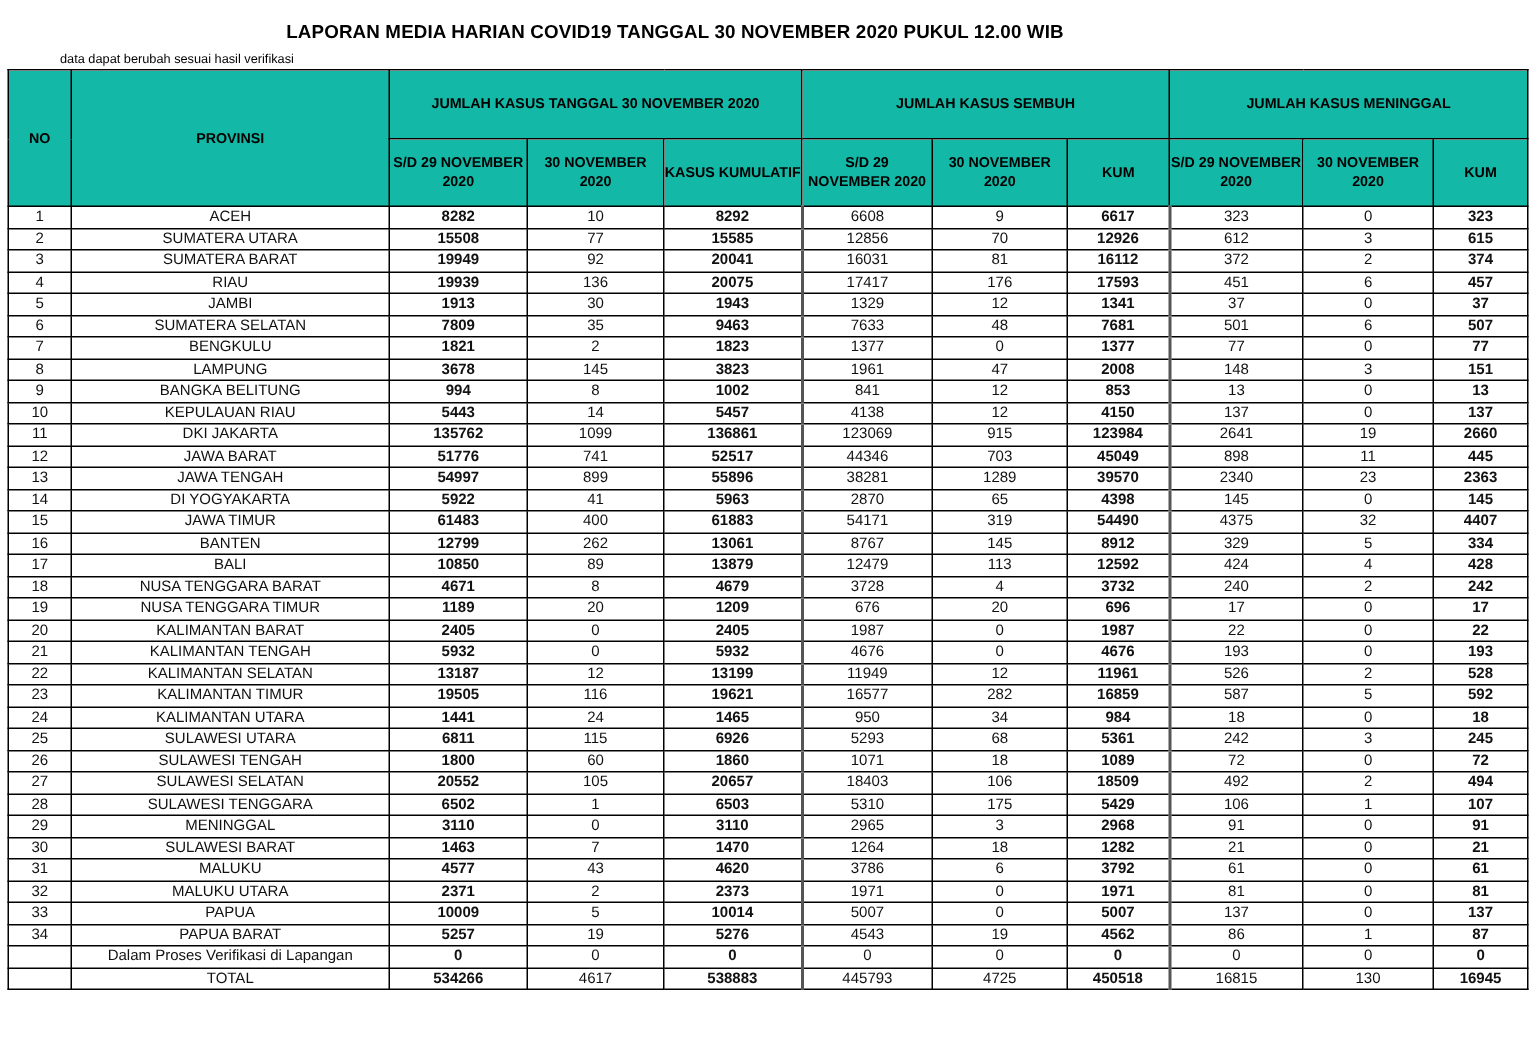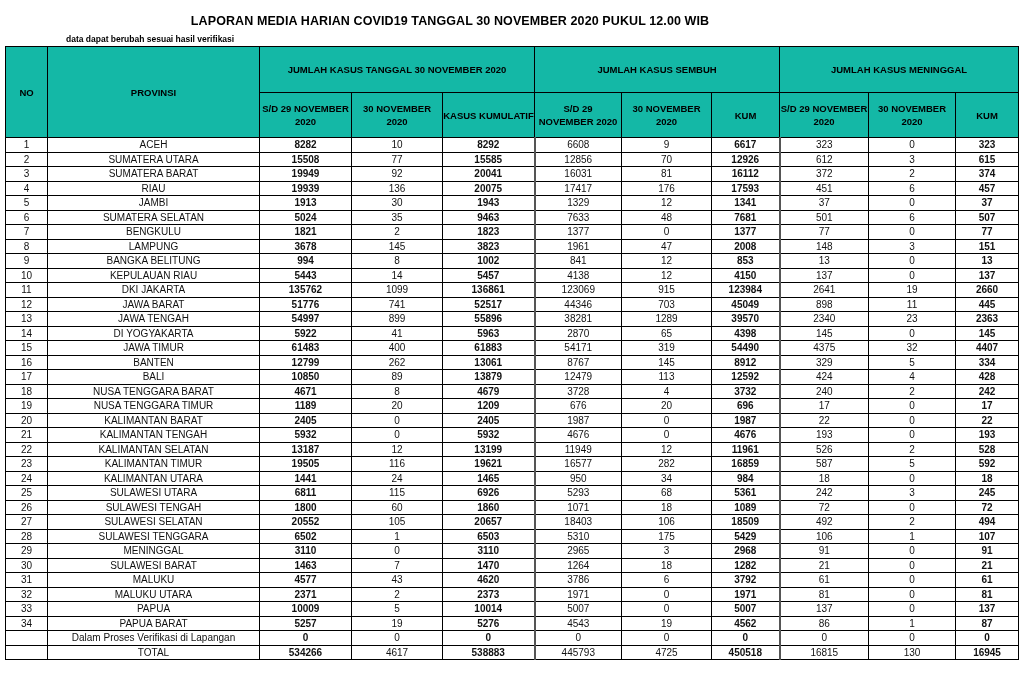--- a/index.html
+++ b/index.html
@@ -1,18 +1,18 @@
 <!DOCTYPE html>
 <html><head>
 <meta charset="utf-8">
 <style>
   html, body { margin: 0; padding: 0; background: #ffffff; }
   body { width: 1023px; height: 693px; position: relative; overflow: hidden; font-family: "Liberation Sans", sans-serif; color: #000; }
   .title { position: absolute; left: 0; width: 900px; top: 14px; text-align: center; font-weight: bold; font-size: 12.5px; letter-spacing: 0.1px; }
-  .note { position: absolute; left: 40px; top: 34px; font-weight: bold; font-size: 8.5px; margin-left: 26px; }
+  .note { position: absolute; left: 40px; top: 34px; font-weight: normal; font-size: 8.5px; }
   table.report { position: absolute; left: 5px; top: 46px; width: 1013px; border-collapse: collapse; table-layout: fixed; }
   table.report th, table.report td { border: 1px solid #000; padding: 0; overflow: hidden; white-space: nowrap; }
   table.report th { background: #14b8a6; font-weight: bold; font-size: 9.5px; text-align: center; line-height: 13px; white-space: normal; }
   tr.h1 th { height: 45px; }
   tr.h2 th { height: 44px; }
   table.report td { font-family: "Liberation Sans", sans-serif; font-size: 10px; height: 13.5px; line-height: 13px; text-align: center; color: #111; }
   td.no { color: #333; }
   td.prov { text-align: left; padding-left: 3px; color: #222; }
   td.bold { font-weight: bold; }
   td.light { color: #444; }
@@ -121,21 +121,21 @@
         <td class="thick-l">1329</td>
         <td class="light">12</td>
         <td class="bold">1341</td>
         <td class="thick-l">37</td>
         <td class="light">0</td>
         <td class="bold">37</td>
       </tr>
       <tr>
         <td class="no">6</td>
         <td class="prov">SUMATERA SELATAN</td>
-        <td class="bold">5024</td>
+        <td class="bold">7809</td>
         <td class="light">35</td>
         <td class="bold">9463</td>
         <td class="thick-l">7633</td>
         <td class="light">48</td>
         <td class="bold">7681</td>
         <td class="thick-l">501</td>
         <td class="light">6</td>
         <td class="bold">507</td>
       </tr>
       <tr>

